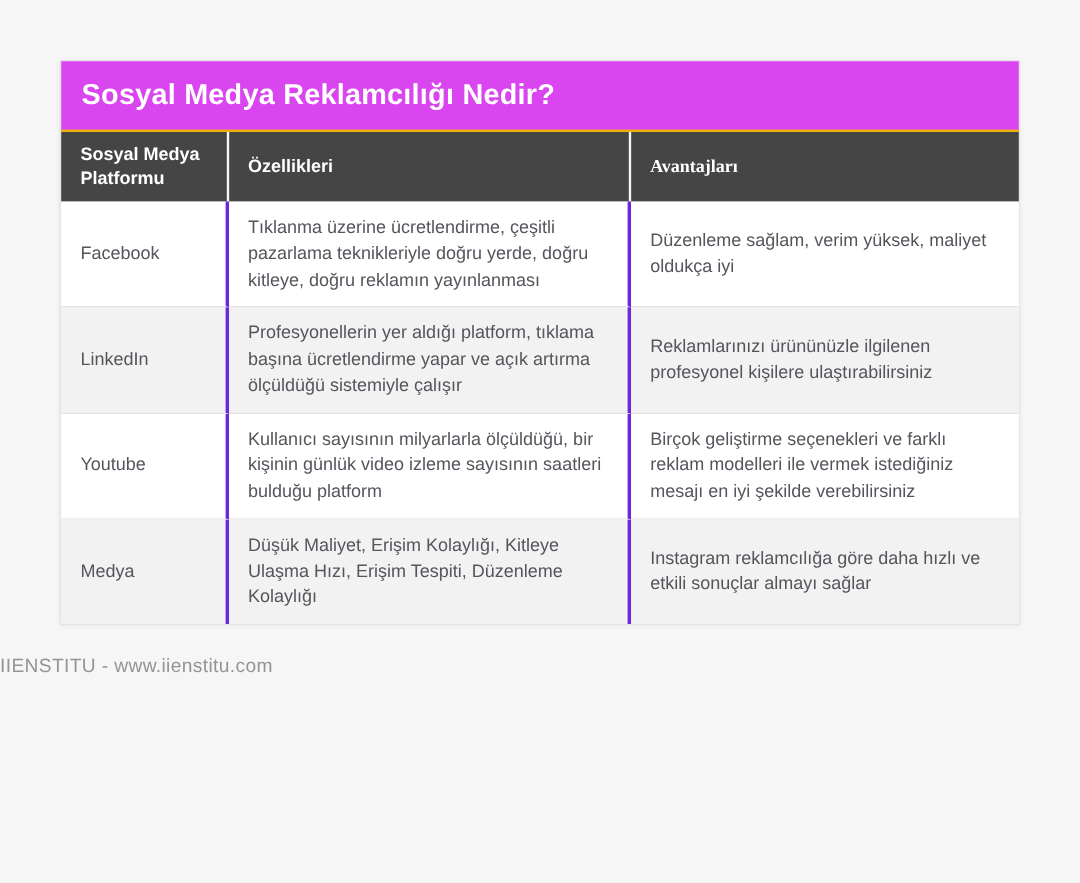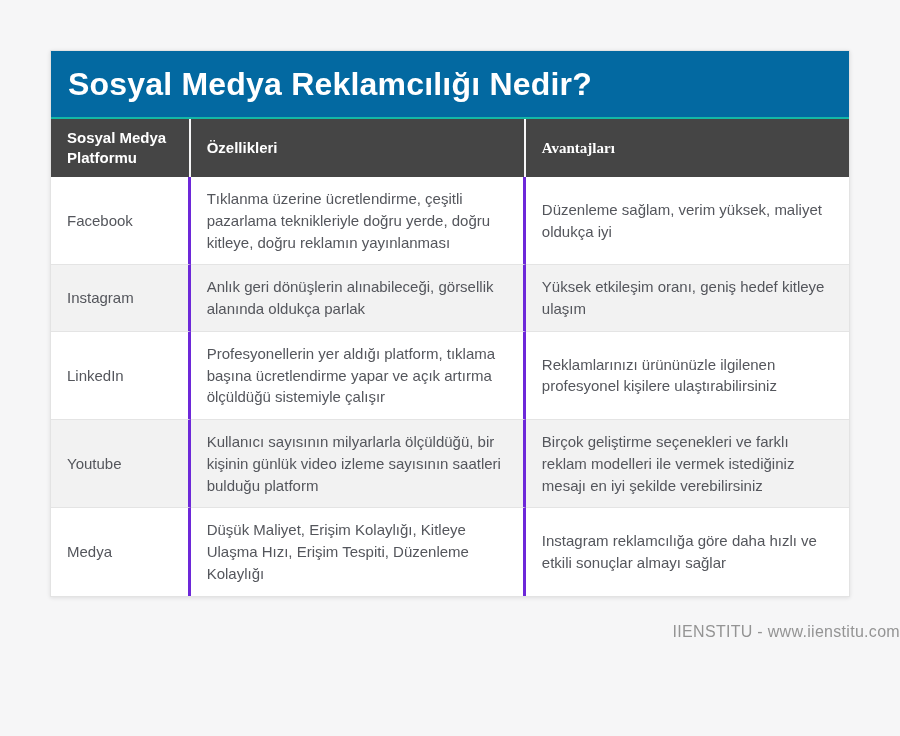--- a/index.html
+++ b/index.html
@@ -14,27 +14,27 @@
 
   .card {
     width: 800px;
     margin: 50px auto 0 auto;
     background: #ffffff;
     border: 1px solid #e3e3e3;
     box-shadow: 0 1px 4px rgba(0,0,0,0.10);
   }
 
   .card-title {
-    background: #0369a1;
+    background: #d946ef;
     color: #ffffff;
-    font-size: 32px;
+    font-size: 24px;
     font-weight: 700;
     letter-spacing: 0.2px;
     padding: 15px 17px 14px 17px;
-    border-bottom: 2px solid #14b8a6;
+    border-bottom: 2px solid #eab308;
   }
 
   table.info-table {
     width: 100%;
     border-collapse: separate;
     border-spacing: 0;
     table-layout: fixed;
   }
 
   col.c-platform  { width: 17.5%; }
@@ -65,21 +65,21 @@
     border-bottom: 1px solid #e4e4e4;
     background: #ffffff;
   }
   table.info-table td:last-child { border-right: none; }
   table.info-table tbody tr:last-child td { border-bottom: none; }
   table.info-table tbody tr:nth-child(even) td { background: #f2f2f2; }
 
   td.cell-platform { color: #4a4c52; }
 
   .footer-credit {
-    text-align: right;
+    text-align: left;
     color: #949494;
     font-size: 16px;
     margin-top: 26px;
     letter-spacing: 0.3px;
   }
 </style>
 </head>
 <body>
 
 <div class="card">
@@ -99,25 +99,20 @@
         <th>Avantajları</th>
       </tr>
     </thead>
     <tbody>
       <tr>
         <td class="cell-platform">Facebook</td>
         <td>Tıklanma üzerine ücretlendirme, çeşitli pazarlama teknikleriyle doğru yerde, doğru kitleye, doğru reklamın yayınlanması</td>
         <td>Düzenleme sağlam, verim yüksek, maliyet oldukça iyi</td>
       </tr>
       <tr>
-        <td class="cell-platform">Instagram</td>
-        <td>Anlık geri dönüşlerin alınabileceği, görsellik alanında oldukça parlak</td>
-        <td>Yüksek etkileşim oranı, geniş hedef kitleye ulaşım</td>
-      </tr>
-      <tr>
         <td class="cell-platform">LinkedIn</td>
         <td>Profesyonellerin yer aldığı platform, tıklama başına ücretlendirme yapar ve açık artırma ölçüldüğü sistemiyle çalışır</td>
         <td>Reklamlarınızı ürününüzle ilgilenen profesyonel kişilere ulaştırabilirsiniz</td>
       </tr>
       <tr>
         <td class="cell-platform">Youtube</td>
         <td>Kullanıcı sayısının milyarlarla ölçüldüğü, bir kişinin günlük video izleme sayısının saatleri bulduğu platform</td>
         <td>Birçok geliştirme seçenekleri ve farklı reklam modelleri ile vermek istediğiniz mesajı en iyi şekilde verebilirsiniz</td>
       </tr>
       <tr>

